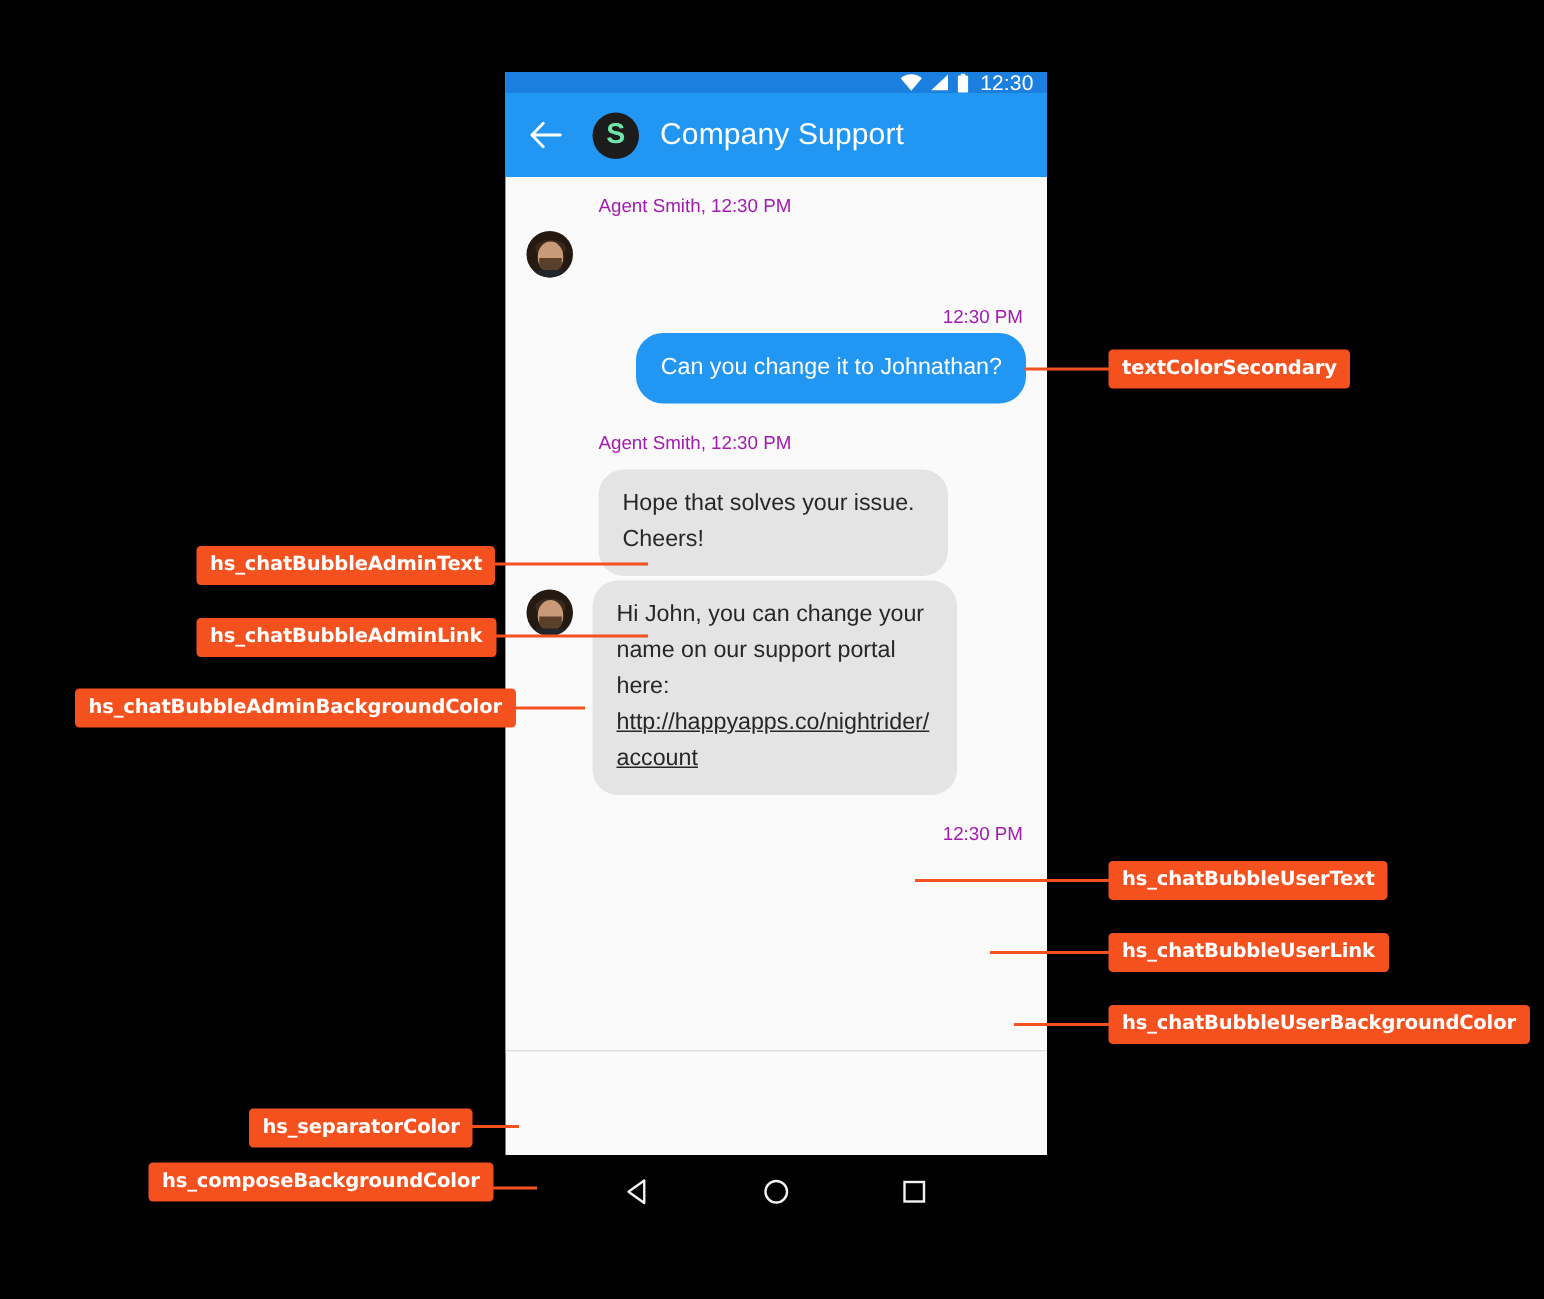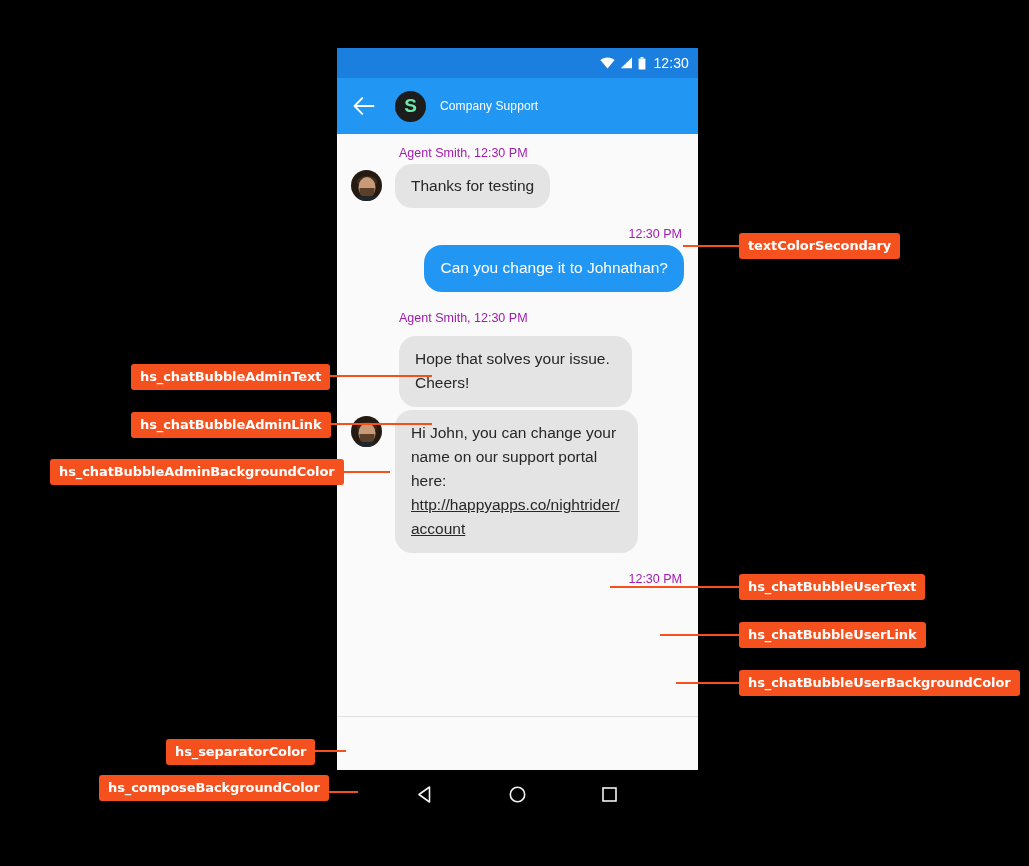--- a/index.html
+++ b/index.html
@@ -21,21 +21,21 @@
     left: 337px;
     top: 48px;
     width: 361px;
     height: 722px;
     background: #fafafa;
     overflow: hidden;
   }
 
   
   .statusbar {
-    height: 30px;
+    height: 14px;
     background: #1b7fe0;
     display: flex;
     align-items: center;
     justify-content: flex-end;
     padding-right: 9px;
     box-sizing: border-box;
   }
   .statusbar .sb-icons {
     display: flex;
     align-items: center;
@@ -74,21 +74,21 @@
     font-size: 19px;
     font-weight: bold;
     display: flex;
     align-items: center;
     justify-content: center;
     margin-left: 18px;
     font-family: "Liberation Sans", sans-serif;
   }
   .appbar-title {
     color: #ffffff;
-    font-size: 12px;
+    font-size: 20px;
     margin-left: 14px;
     letter-spacing: .1px;
   }
 
   
   .chat {
     height: 582px;
     background: #fafafa;
     overflow: hidden;
     position: relative;
@@ -307,23 +307,20 @@
     <div class="spacer-sm"></div>
 
     <div class="msg-meta">Agent Smith, 12:30 PM</div>
     <div class="row">
       <div class="avatar">
         <div class="hair"></div>
           <div class="face"></div>
           <div class="beard"></div>
           <div class="body"></div>
       </div>
-      <div class="bubble admin one-line">
-        <span>Thanks for testing</span>
-      </div>
     </div>
 
     <div class="spacer-md"></div>
 
     <div class="msg-meta right">12:30 PM</div>
     <div class="row out">
       <div class="bubble user one-line" style="max-width:262px;">
         <span>Can you change it to Johnathan?</span>
       </div>
     </div>

